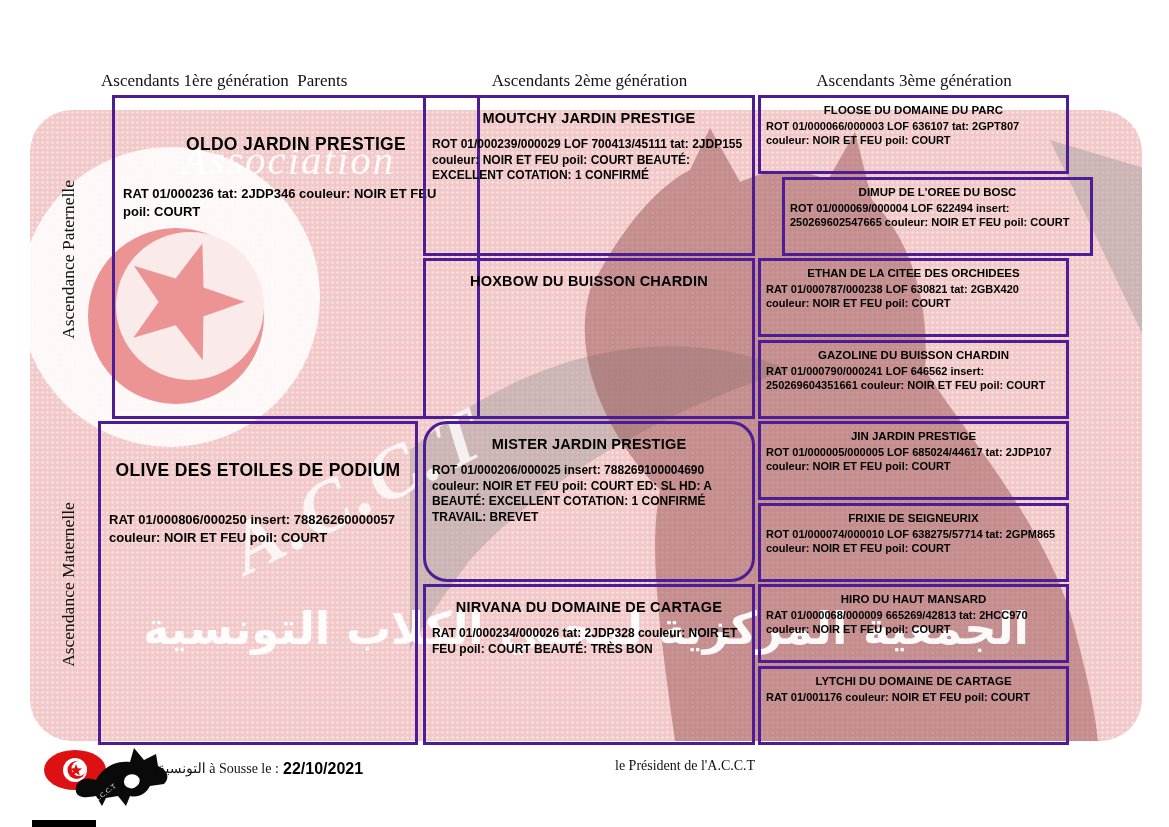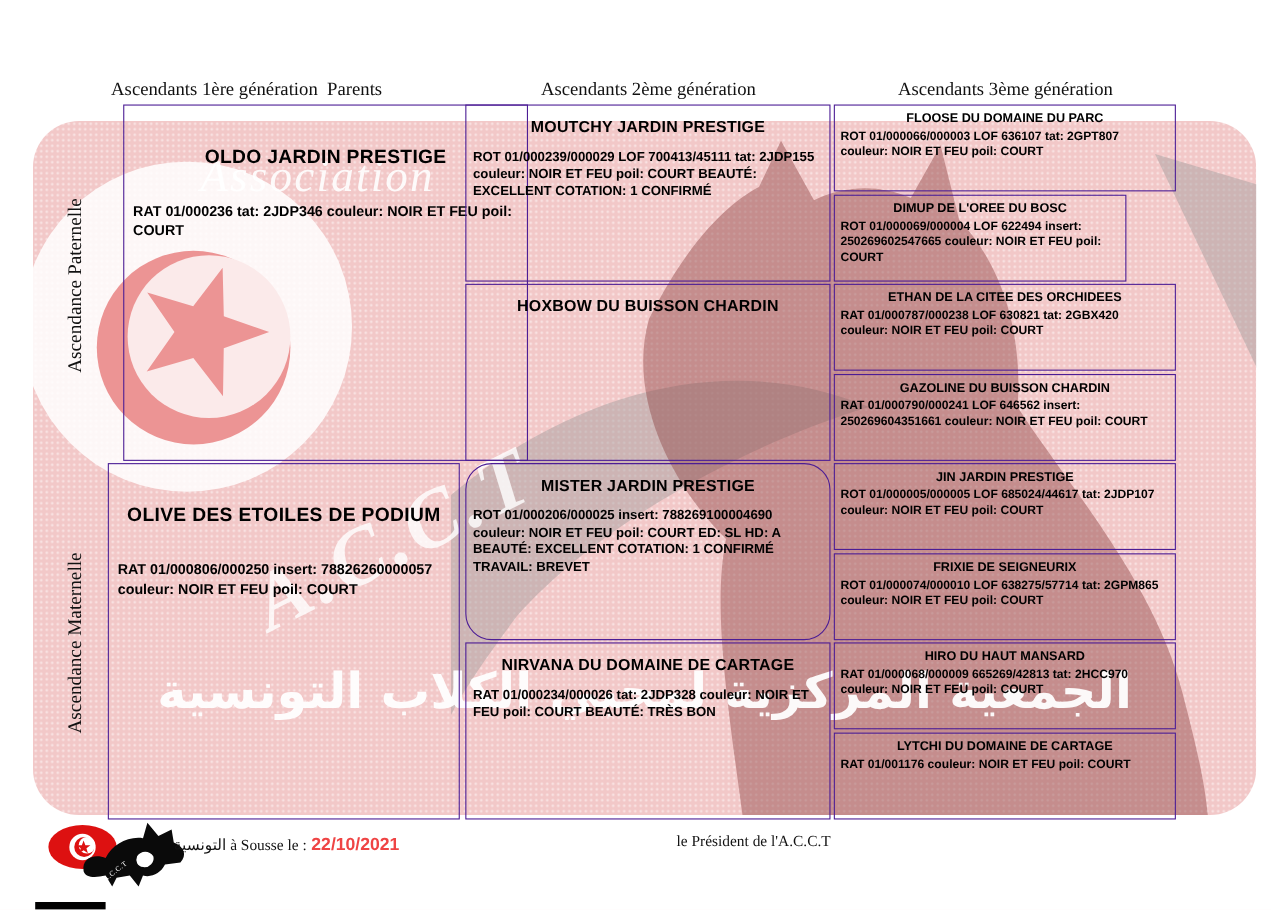--- a/index.html
+++ b/index.html
@@ -44,36 +44,36 @@
     font-style:italic;font-weight:bold;font-size:74px;color:#ffffff;opacity:.8;
     transform:rotate(-27deg);letter-spacing:4px;
   }
   .wm-arabic{
     position:absolute;left:56px;top:492px;width:1000px;text-align:center;direction:rtl;
     font-family:"DejaVu Sans",sans-serif;font-weight:bold;font-size:45px;color:#ffffff;opacity:.95;
   }
   .wm-dog{position:absolute;left:380px;top:0;}
   
   .cell{
-    position:absolute;border:1px solid #4c1d95;box-sizing:border-box;
+    position:absolute;border:3px solid #4c1d95;box-sizing:border-box;
     background:transparent;overflow:hidden;
   }
   .cell .name{font-weight:bold;text-align:center;}
   .cell .details{font-weight:bold;text-align:left;}
   .g1 .name{margin-top:36px;font-size:17.5px;letter-spacing:.3px;}
   .g1 .details{margin:30px 10px 0 8px;font-size:13px;line-height:1.35;}
   .g2 .name{margin-top:12px;font-size:14.5px;letter-spacing:.2px;}
   .g2 .details{margin:11px 8px 0 6px;font-size:12px;line-height:1.3;}
   .g2.gap-lg .details{margin-top:28px;}
   .g3 .name{margin-top:6px;font-size:11.5px;}
   .g3 .details{margin:3px 6px 0 5px;font-size:11px;line-height:1.28;}
   
   .foot-text{position:absolute;font-family:"Liberation Serif",serif;font-size:14px;color:#111;}
   .foot-issued{left:158px;top:760px;}
-  .foot-date{position:absolute;left:283px;top:760px;font-family:"Liberation Sans",sans-serif;font-weight:bold;font-size:16px;color:#ef4444;}
+  .foot-date{position:absolute;left:283px;top:760px;font-family:"Liberation Sans",sans-serif;font-weight:bold;font-size:16px;color:#000000;}
   .foot-president{left:615px;top:758px;}
   .logo-flag{position:absolute;left:42px;top:748px;}
   .logo-dog{position:absolute;left:72px;top:742px;}
   .logo-acct{
     position:absolute;left:92px;top:789px;font-size:6.5px;color:#ffffff;
     font-family:"Liberation Serif",serif;transform:rotate(-38deg);letter-spacing:.5px;
   }
   .scan-bar{position:absolute;left:32px;top:820px;width:64px;height:7px;background:#000;}
 </style>
 </head>
@@ -129,21 +129,21 @@
   </div>
   <div class="cell g2" style="left:423px;top:584px;width:332px;height:161px;">
     <div class="name">NIRVANA DU DOMAINE DE CARTAGE</div>
     <div class="details">RAT 01/000234/000026 tat: 2JDP328 couleur: NOIR ET FEU poil: COURT BEAUTÉ: TRÈS BON</div>
   </div>
 
   <div class="cell g3" style="left:758px;top:95px;width:311px;height:79px;">
     <div class="name">FLOOSE DU DOMAINE DU PARC</div>
     <div class="details">ROT 01/000066/000003 LOF 636107 tat: 2GPT807 couleur: NOIR ET FEU poil: COURT</div>
   </div>
-  <div class="cell g3" style="left:758px;top:177px;width:266px;height:79px;">
+  <div class="cell g3" style="left:782px;top:177px;width:311px;height:79px;">
     <div class="name">DIMUP DE L'OREE DU BOSC</div>
     <div class="details">ROT 01/000069/000004 LOF 622494 insert: 250269602547665 couleur: NOIR ET FEU poil: COURT</div>
   </div>
   <div class="cell g3" style="left:758px;top:258px;width:311px;height:79px;">
     <div class="name">ETHAN DE LA CITEE DES ORCHIDEES</div>
     <div class="details">RAT 01/000787/000238 LOF 630821 tat: 2GBX420 couleur: NOIR ET FEU poil: COURT</div>
   </div>
   <div class="cell g3" style="left:758px;top:340px;width:311px;height:79px;">
     <div class="name">GAZOLINE DU BUISSON CHARDIN</div>
     <div class="details">RAT 01/000790/000241 LOF 646562 insert: 250269604351661 couleur: NOIR ET FEU poil: COURT</div>

